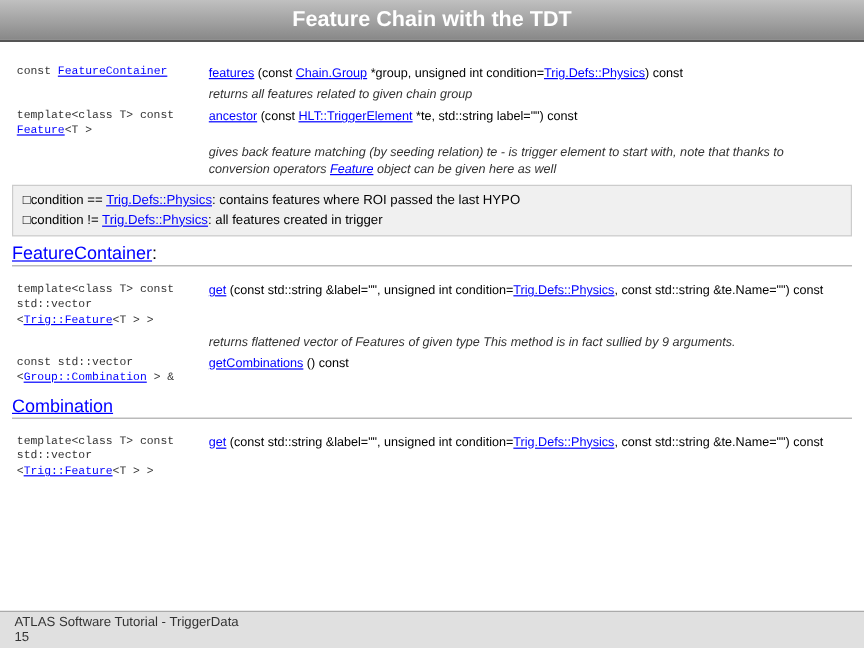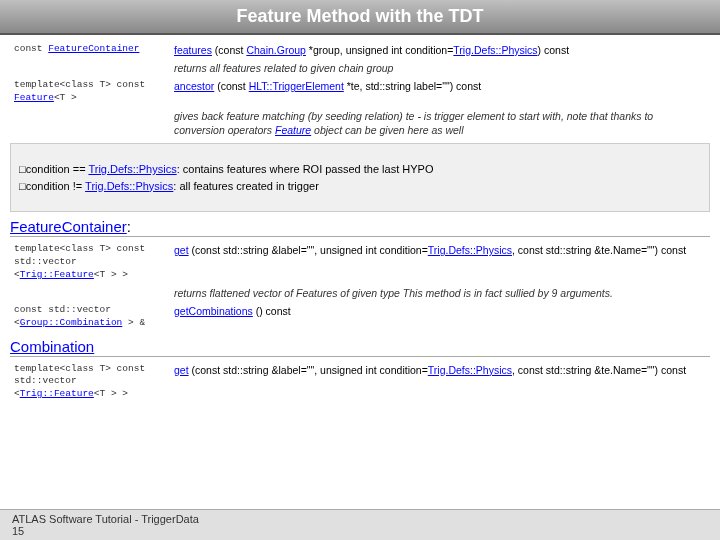--- a/index.html
+++ b/index.html
@@ -24,20 +24,21 @@
 
     .content {
       padding: 6px 10px;
     }
 
     
     .api-table {
       width: 100%;
       border-collapse: collapse;
       margin-bottom: 4px;
+      margin-top: 11px;
     }
 
     .api-table td {
       vertical-align: top;
       padding: 2px 4px;
       font-size: 10.5px;
       line-height: 1.35;
     }
 
     .api-table .left-col {
@@ -68,21 +69,21 @@
       font-weight: normal;
       color: #000;
       border-bottom: 1px solid #aaa;
       margin: 6px 0 4px 0;
       padding-bottom: 1px;
     }
 
     .callout-box {
       background: #f0f0f0;
       border: 1px solid #ccc;
-      padding: 17px 8px;
+      padding: 4px 8px;
       margin: 4px 0;
       font-size: 11px;
       line-height: 1.5;
     }
 
     .footer {
       position: absolute;
       bottom: 0;
       left: 0;
       right: 0;
@@ -94,21 +95,21 @@
       font-size: 11px;
       color: #333;
       flex-direction: column;
     }
 
     .mono { font-family: 'Courier New', monospace; font-size: 9.5px; }
   </style>
 </head>
 <body>
 
-<div class="page-title">Feature Method with the TDT</div>
+<div class="page-title">Feature Chain with the TDT</div>
 
 <div class="content">
 
   <table class="api-table">
     <tbody>
         <tr>
       <td class="left-col">
         <span class="mono">const <a class="link">FeatureContainer</a></span>
       </td>
       <td class="right-col">

